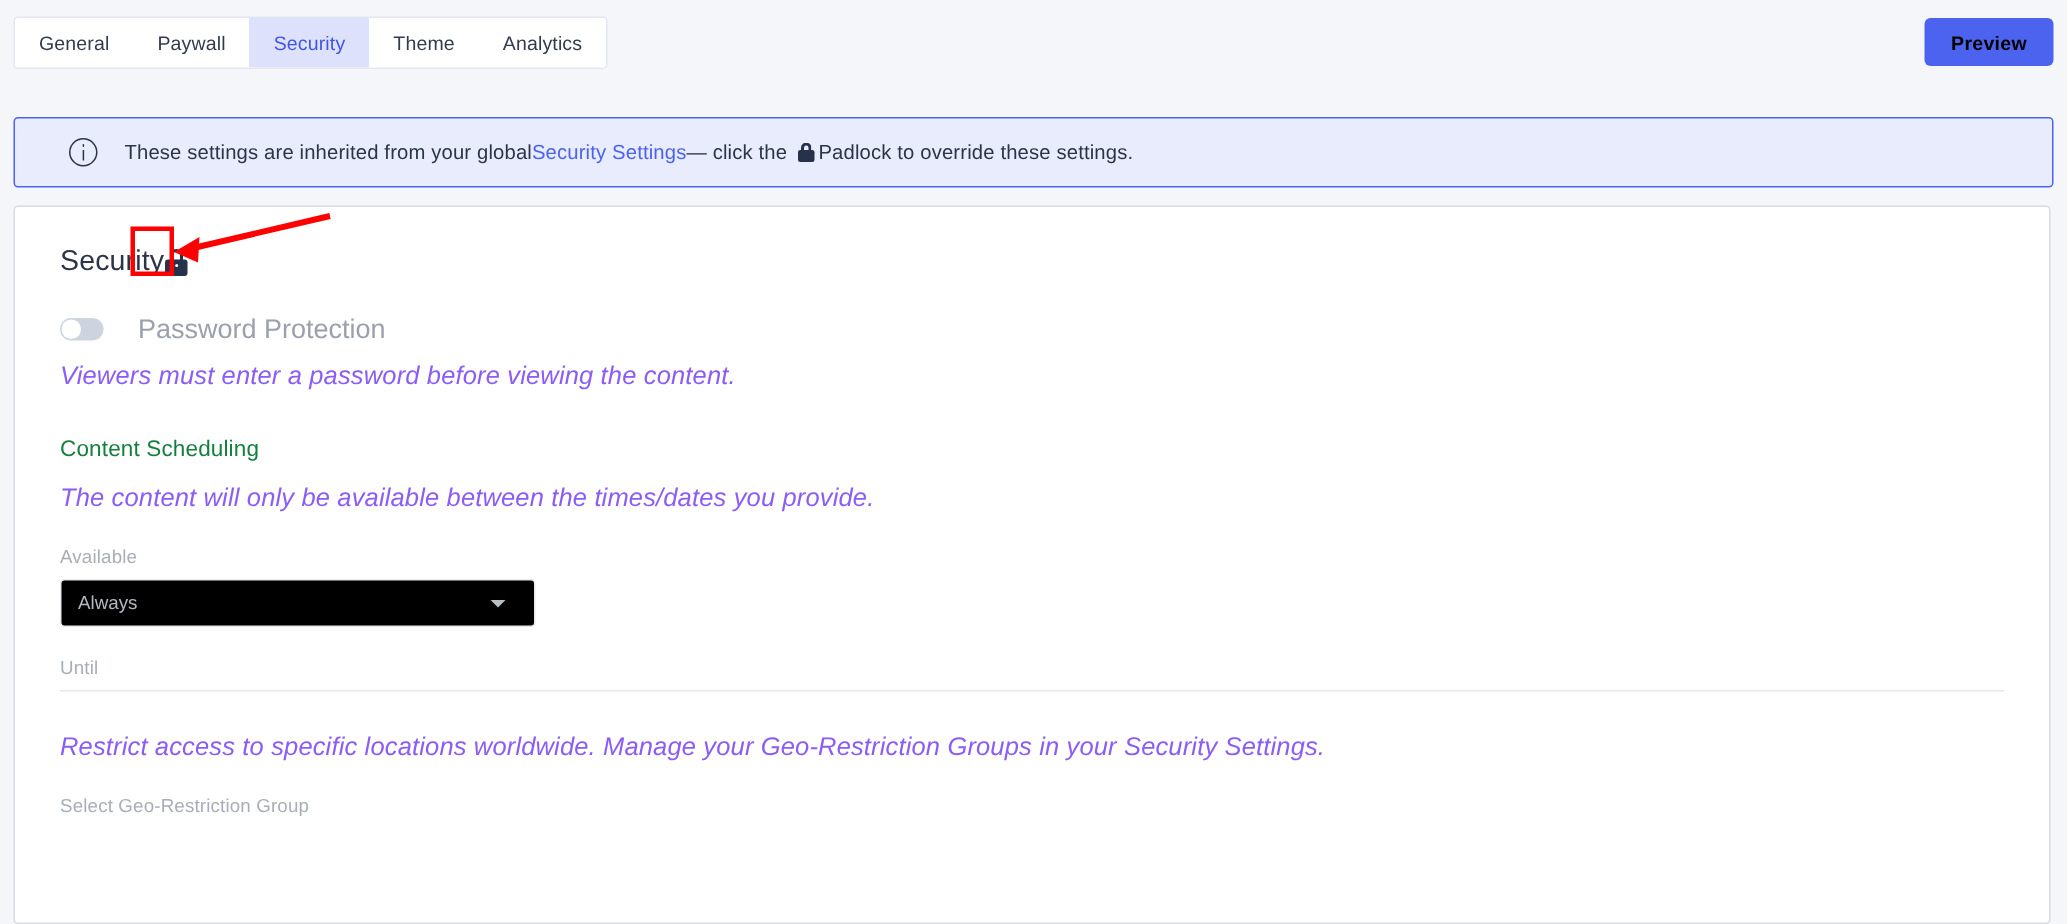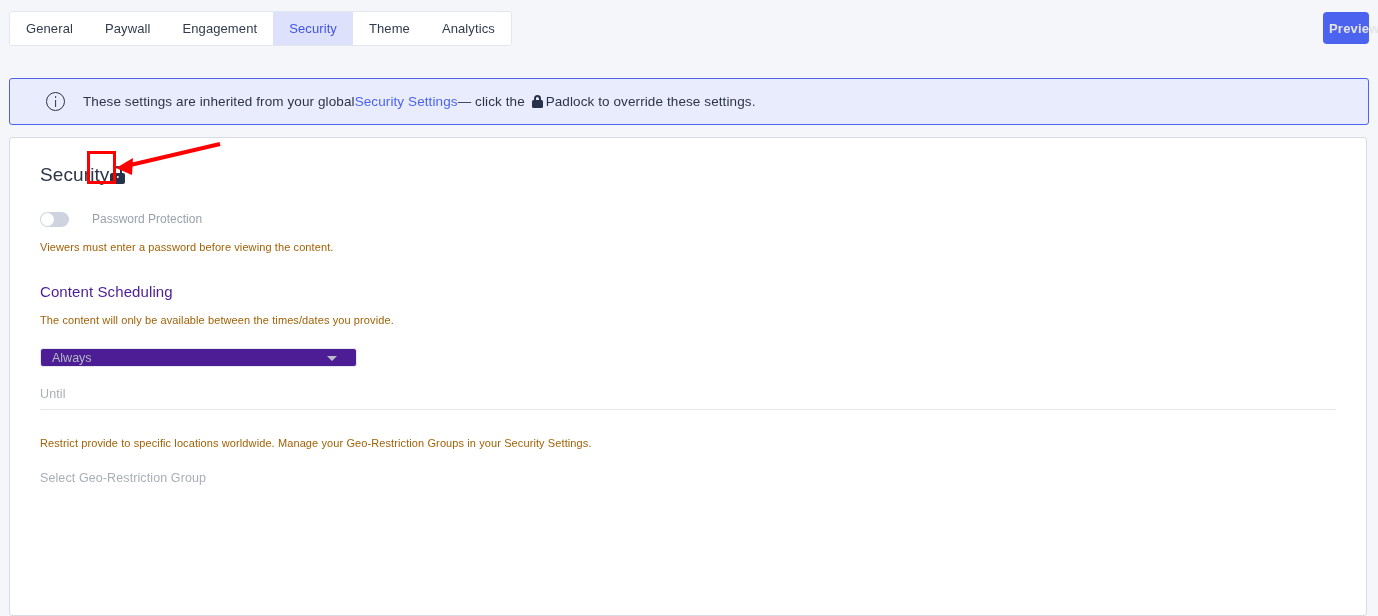--- a/index.html
+++ b/index.html
@@ -48,24 +48,24 @@
     white-space: nowrap;
   }
   .tab.active {
     background: #dde1fb;
     color: #4055e6;
   }
   .preview-btn {
     position: absolute;
     right: 9px;
     top: 12px;
-    width: 46px;
+    width: 86px;
     height: 32px;
     background: #4b63ef;
-    color: #e5e5e5;
+    color: #000000;
     border: none;
     border-radius: 4px;
     font-size: 13px;
     font-family: "Liberation Sans", sans-serif;
     font-weight: bold;
     cursor: pointer;
     letter-spacing: .2px;
   }
 
   
@@ -232,45 +232,46 @@
     position: absolute;
     left: 1px;
     top: 1px;
     width: 13px;
     height: 13px;
     border-radius: 50%;
     background: #ffffff;
   }
   .toggle-label {
     margin-left: 23px;
-    font-size: 12px;
+    font-size: 18px;
     color: #9aa1ad;
   }
 
   .help-text {
-    font-size: 11px;
-    color: #a16207;
-    letter-spacing: .1px;
+    font-size: 17px;
+    color: #8b5cf6;
+    letter-spacing: .1px;
+    font-style: italic;
   }
 
   .sub-heading {
     font-size: 15px;
-    color: #4c1d95;
+    color: #15803d;
     letter-spacing: .1px;
   }
 
   .field-label {
     font-size: 12.5px;
     color: #a8aeb7;
     letter-spacing: .1px;
   }
 
   .select-box {
-    height: 19px;
-    background: #4c1d95;
+    height: 32px;
+    background: #000000;
     border: 1px solid #e6e9ee;
     border-radius: 3px;
     display: flex;
     align-items: center;
     padding: 0 10px 0 11px;
     cursor: pointer;
     position: relative;
   }
   .select-value {
     font-size: 12.5px;
@@ -318,23 +319,20 @@
 
 <div class="topbar">
 
   <div class="tabbar">
     <div class="tab">
         <span>General</span>
       </div>
     <div class="tab">
         <span>Paywall</span>
       </div>
-    <div class="tab">
-        <span>Engagement</span>
-      </div>
     <div class="tab active">
         <span>Security</span>
       </div>
     <div class="tab">
         <span>Theme</span>
       </div>
     <div class="tab">
         <span>Analytics</span>
       </div>
   </div>
@@ -367,31 +365,32 @@
       </div>
     <span class="toggle-label">Password Protection</span>
   </div>
 
   <div class="help-text" style="margin-bottom:30px;">Viewers must enter a password before viewing the content.</div>
 
   <div class="sub-heading" style="margin-bottom:14px;">Content Scheduling</div>
 
   <div class="help-text" style="margin-bottom:22px;">The content will only be available between the times/dates you provide.</div>
 
+  <div class="field-label" style="margin-bottom:8px;">Available</div>
   <div class="select-box" style="width:317px; margin-bottom:20px;">
     <span class="select-value">Always</span>
     <span class="caret"></span>
   </div>
 
   <div class="field-label" style="margin-bottom:8px;">Until</div>
 
   <div class="divider" style="margin-bottom:27px;"></div>
 
 
-  <div class="help-text" style="margin-bottom:22px;">Restrict provide to specific locations worldwide. Manage your Geo-Restriction Groups in your Security Settings.</div>
+  <div class="help-text" style="margin-bottom:22px;">Restrict access to specific locations worldwide. Manage your Geo-Restriction Groups in your Security Settings.</div>
 
   <div class="field-label" style="margin-bottom:8px;">Select Geo-Restriction Group</div>
 
 </div>
 
 <div class="annot-box"></div>
 <svg class="annot-arrow" viewBox="0 0 1378 616">
   <line x1="220" y1="144" x2="126" y2="166" stroke="#ff0000" stroke-width="4"></line>
   <polygon points="116,168 133,158 132,175" fill="#ff0000"></polygon>
 </svg>

